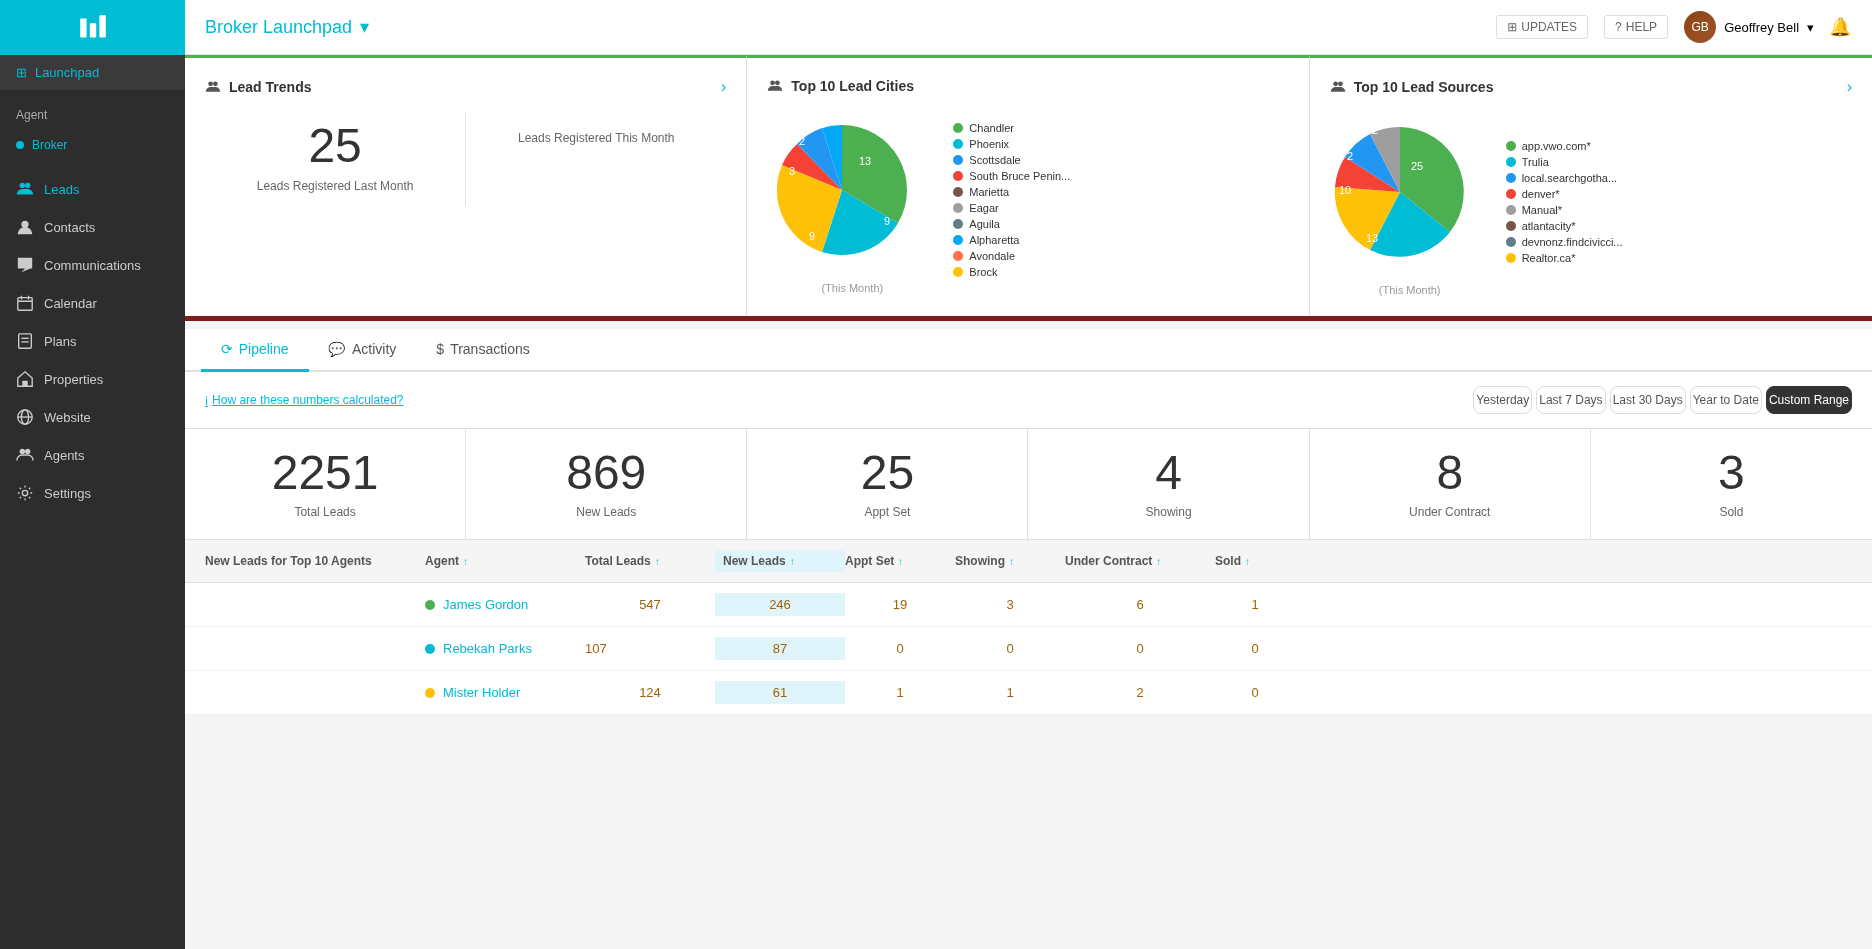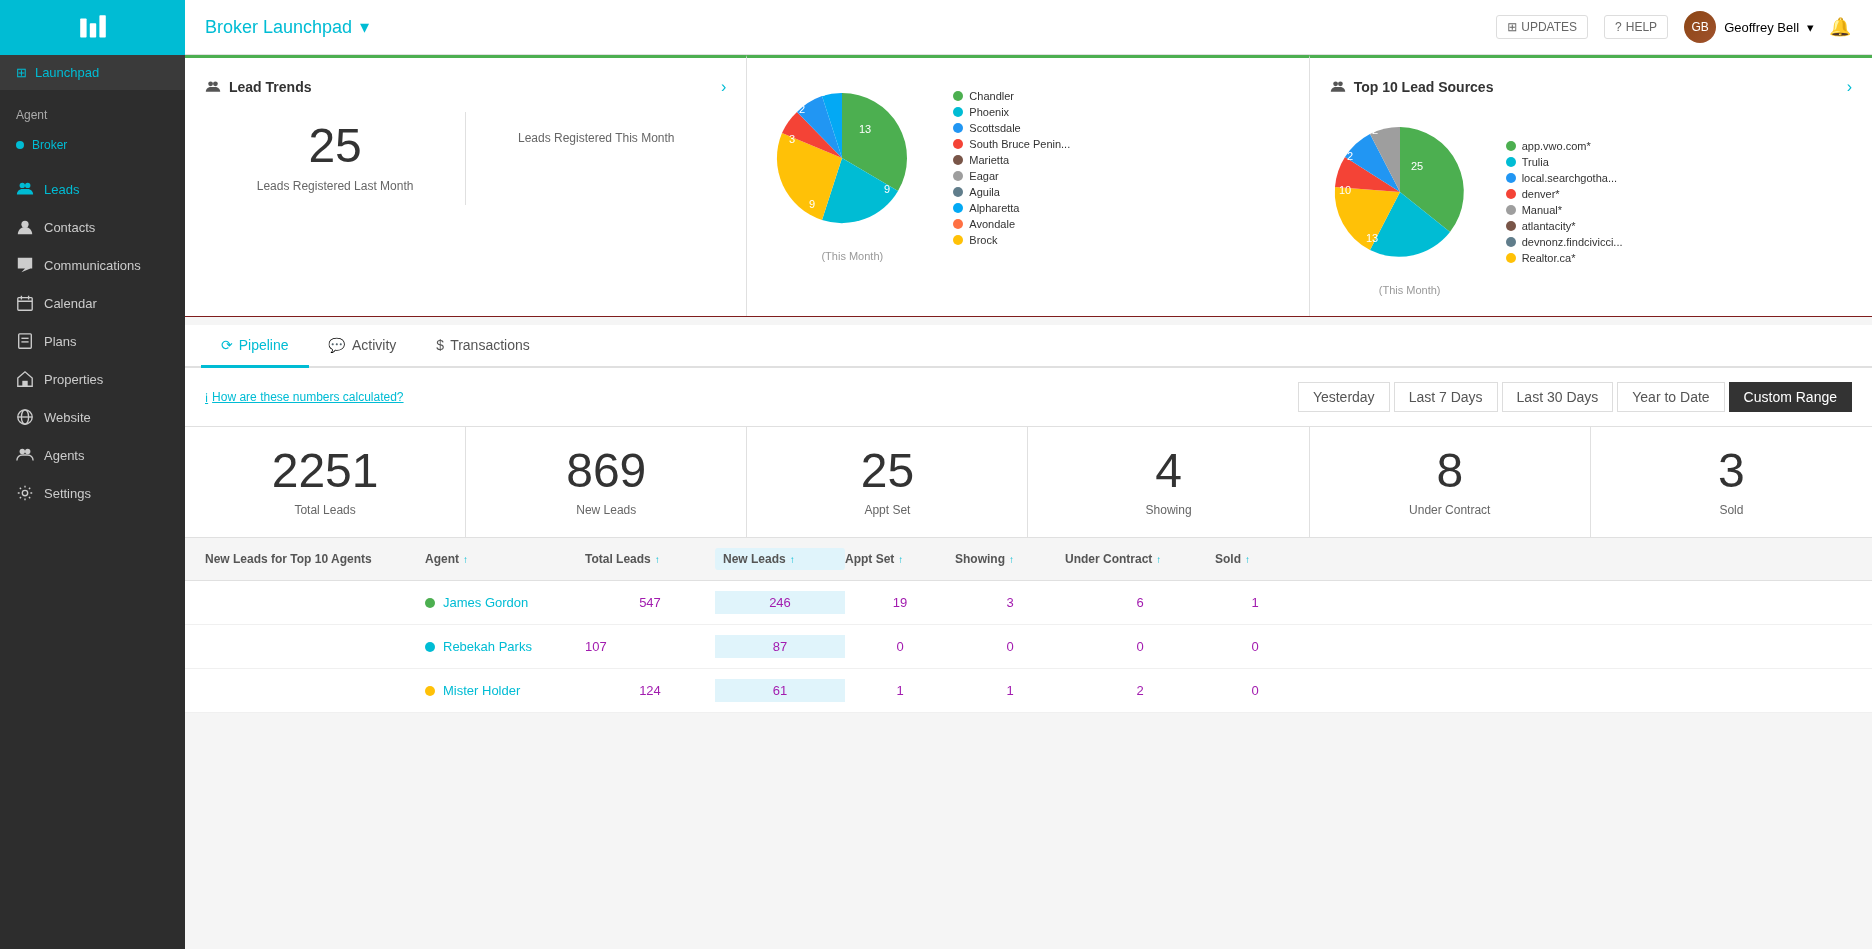--- a/index.html
+++ b/index.html
@@ -26,21 +26,21 @@
     .header-right { display: flex; align-items: center; gap: 16px; }
     .header-btn { font-size: 12px; color: #666; display: flex; align-items: center; gap: 4px; cursor: pointer; border: 1px solid #ddd; padding: 4px 10px; border-radius: 3px; }
     .user-info { display: flex; align-items: center; gap: 8px; font-size: 13px; cursor: pointer; }
     .avatar { width: 32px; height: 32px; border-radius: 50%; background: #4c1d95; overflow: hidden; }
     .avatar-inner { width: 100%; height: 100%; background: linear-gradient(135deg, #8B4513, #A0522D); display: flex; align-items: center; justify-content: center; color: white; font-size: 12px; }
 
     
     .content { flex: 1; overflow-y: auto; background: #f5f5f5; }
 
     
-    .top-cards { display: grid; grid-template-columns: 1fr 1fr 1fr; gap: 0; background: #fff; border-bottom: 1px solid #7f1d1d; }
+    .top-cards { display: grid; grid-template-columns: 1fr 1fr 1fr; gap: 0; background: #fff; border-bottom: 5px solid #7f1d1d; }
     .top-card { background: #fff; padding: 20px; border-right: 1px solid #e0e0e0; border-top: 3px solid #4caf50; }
     .top-card:last-child { border-right: none; }
     .card-header { display: flex; align-items: center; justify-content: space-between; margin-bottom: 16px; }
     .card-title { font-size: 14px; font-weight: 600; color: #333; display: flex; align-items: center; gap: 8px; }
     .card-chevron { color: #00bcd4; font-size: 16px; cursor: pointer; }
 
     
     .lead-trends-body { display: flex; gap: 0; }
     .trend-stat { flex: 1; text-align: center; padding: 10px; border-right: 1px solid #e0e0e0; }
     .trend-stat:last-child { border-right: none; }
@@ -58,41 +58,41 @@
     
     .pipeline-section { background: #fff; margin-top: 8px; }
     .pipeline-tabs { display: flex; border-bottom: 2px solid #e0e0e0; padding: 0 16px; }
     .tab { padding: 12px 20px; font-size: 14px; cursor: pointer; color: #555; display: flex; align-items: center; gap: 6px; border-bottom: 3px solid transparent; margin-bottom: -2px; }
     .tab.active { color: #00bcd4; border-bottom-color: #00bcd4; font-weight: 500; }
 
     
     .pipeline-filter { display: flex; align-items: center; justify-content: space-between; padding: 14px 20px; border-bottom: 1px solid #e0e0e0; }
     .filter-info { font-size: 12px; color: #00bcd4; text-decoration: underline; cursor: pointer; display: flex; align-items: center; gap: 4px; }
     .filter-btns { display: flex; gap: 4px; }
-    .filter-btn { padding: 6px 14px; font-size: 14px; border: 1px solid #ddd; background: #fff; cursor: pointer; border-radius: 0; color: #555; }
+    .filter-btn { padding: 6px 2px; font-size: 12px; border: 1px solid #ddd; background: #fff; cursor: pointer; border-radius: 8px; color: #555; }
     .filter-btn.active { background: #333; color: #fff; border-color: #333; }
 
     
     .stats-row { display: grid; grid-template-columns: repeat(6, 1fr); border-bottom: 1px solid #e0e0e0; }
     .stat-cell { text-align: center; padding: 20px 10px; border-right: 1px solid #e0e0e0; }
     .stat-cell:last-child { border-right: none; }
     .stat-number { font-size: 48px; font-weight: 300; color: #333; line-height: 1; }
     .stat-label { font-size: 12px; color: #666; margin-top: 8px; }
 
     
     .table-section { padding: 0; }
     .table-header-row { display: grid; grid-template-columns: 240px 1fr 1fr 1fr 1fr 1fr 1fr; background: #f5f5f5; border-bottom: 1px solid #e0e0e0; padding: 10px 20px; font-size: 12px; font-weight: 600; color: #555; }
     .th { display: flex; align-items: center; gap: 4px; }
     .th.highlight { background: #e0f4fb; padding: 4px 6px; border-radius: 3px; }
     .sort-arrow { color: #00bcd4; font-size: 10px; }
     .table-row { display: grid; grid-template-columns: 240px 1fr 1fr 1fr 1fr 1fr 1fr; padding: 10px 20px; font-size: 13px; border-bottom: 1px solid #f0f0f0; align-items: center; }
     .agent-cell { display: flex; align-items: center; gap: 8px; }
     .agent-dot { width: 10px; height: 10px; border-radius: 50%; }
     .agent-link { color: #00bcd4; text-decoration: none; }
-    .cell-val { text-align: center; color: #a21caf; }
+    .cell-val { text-align: center; color: #a16207; }
   </style>
 </head>
 <body>
 
 <div class="sidebar">
   <div class="sidebar-logo">
     <svg viewBox="0 0 40 40" fill="white">
       <rect x="4" y="8" width="8" height="24" rx="1"></rect>
       <rect x="16" y="14" width="8" height="18" rx="1"></rect>
       <rect x="28" y="4" width="8" height="28" rx="1"></rect>
@@ -248,20 +248,30 @@
             <div class="trend-number">25</div>
             <div class="trend-label">Leads Registered Last Month</div>
           </div>
           <div class="trend-stat">
             <div class="trend-label">Leads Registered This Month</div>
           </div>
         </div>
       </div>
 
       <div class="top-card">
+        <div class="card-header">
+          <div class="card-title">
+            <svg viewBox="0 0 20 20" width="16" height="16" fill="#555">
+                <circle cx="7" cy="6" r="3"></circle>
+                <circle cx="13" cy="6" r="3"></circle>
+                <path d="M1 16c0-3.3 2.7-6 6-6h6c3.3 0 6 2.7 6 6" fill="#555"></path>
+              </svg>
+            <span>Top 10 Lead Cities</span>
+          </div>
+        </div>
         <div class="pie-card-body">
           <div class="pie-container">
             <svg width="170" height="160" viewBox="0 0 170 160">
 
               <g transform="translate(75,80)">
 
                 <path d="M0,0 L0,-65 A65,65 0 0,1 56,33 Z" fill="#4caf50"></path>
 
                 <path d="M0,0 L56,33 A65,65 0 0,1 -20,62 Z" fill="#00bcd4"></path>
 

